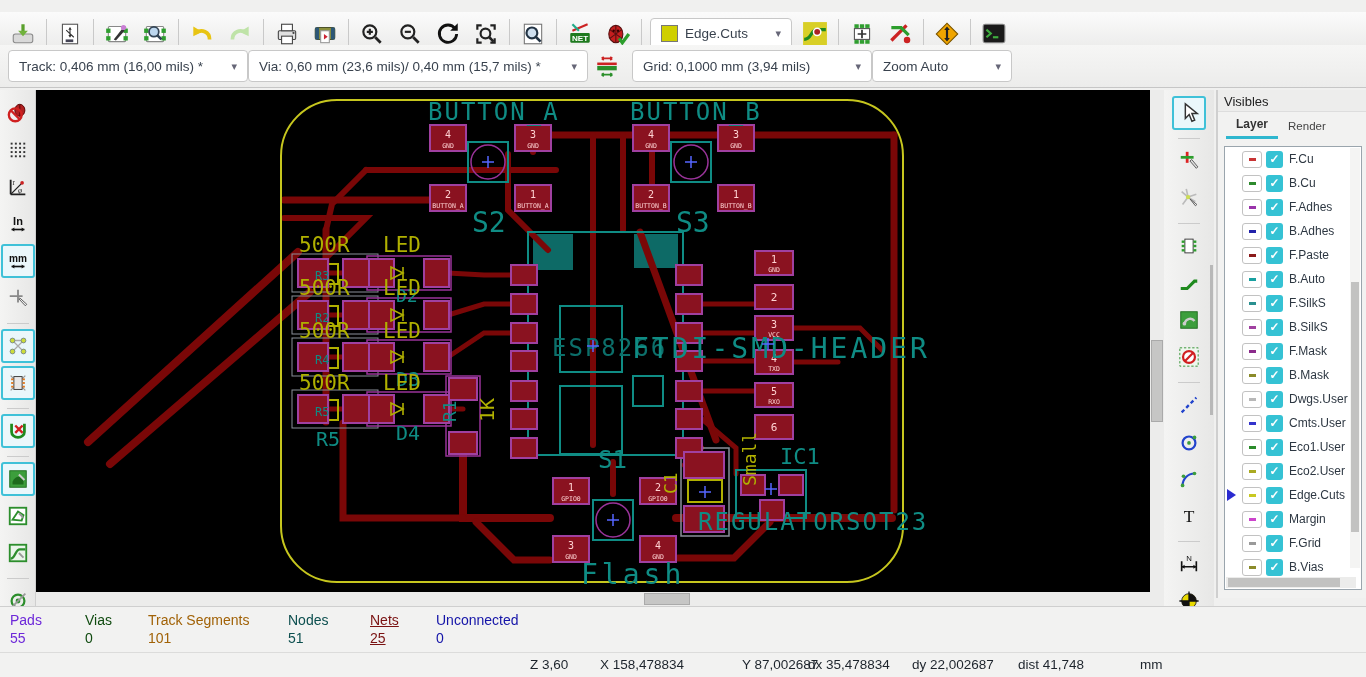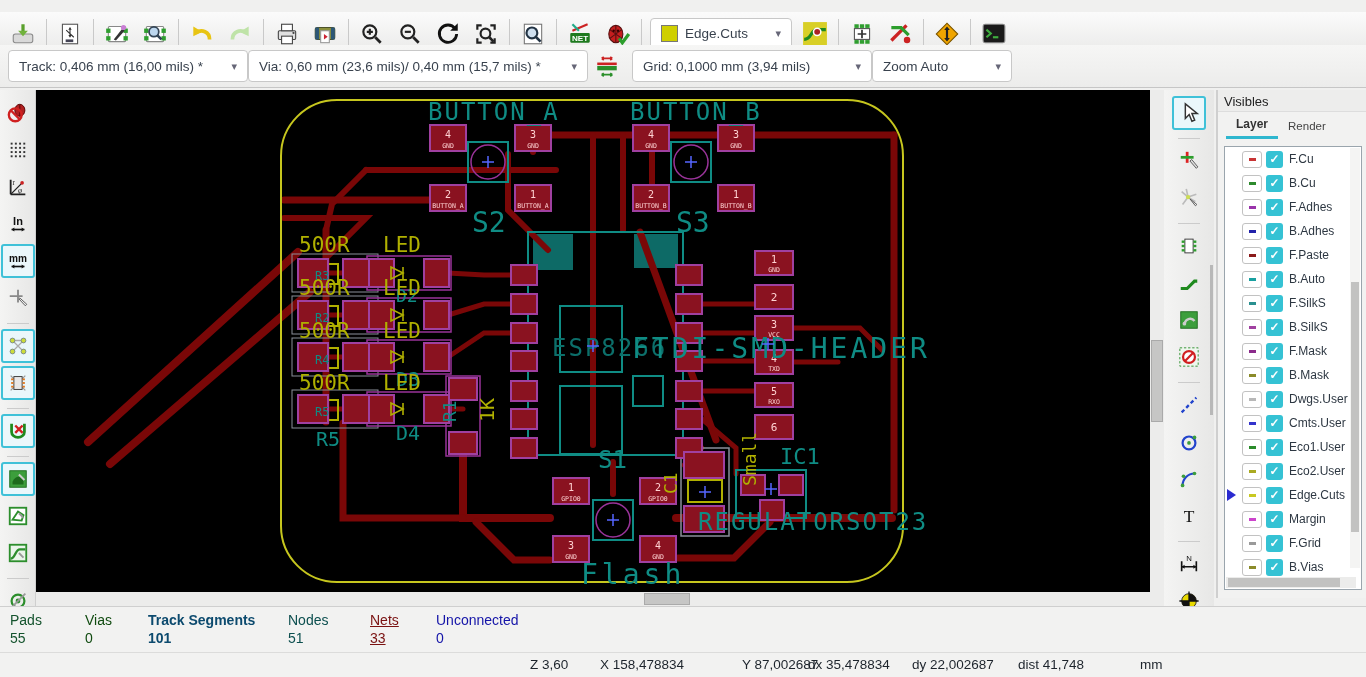--- a/index.html
+++ b/index.html
@@ -847,39 +847,39 @@
         <div id="lp-vscroll">
           <div class="thumb"></div>
         </div>
         <div id="lp-hscroll">
           <div class="thumb"></div>
         </div>
       </div>
   </div>
 
   <div id="status-bar">
-      <div class="stat" style="width: 75px; color: #14532d;">
+      <div class="stat" style="width: 75px; color: #6d28d9;">
         <span class="lab">Pads</span>
         <span class="val">55</span>
       </div>
       <div class="stat" style="width: 63px; color: rgb(16, 75, 16);">
         <span class="lab">Vias</span>
         <span class="val">0</span>
       </div>
-      <div class="stat" style="width: 140px; color: #0c4a6e; font-weight: bold;">
+      <div class="stat" style="width: 140px; color: #a16207;">
         <span class="lab">Track Segments</span>
         <span class="val">101</span>
       </div>
       <div class="stat" style="width: 82px; color: rgb(12, 79, 79);">
         <span class="lab">Nodes</span>
         <span class="val">51</span>
       </div>
       <div class="stat" style="width: 66px; color: rgb(122, 18, 18); text-decoration: underline;">
         <span class="lab">Nets</span>
-        <span class="val">33</span>
+        <span class="val">25</span>
       </div>
       <div class="stat" style="width: 120px; color: rgb(20, 20, 168);">
         <span class="lab">Unconnected</span>
         <span class="val">0</span>
       </div>
     </div>
 
   <div id="coord-bar">
     <span style="left:530px">Z 3,60</span>
     <span style="left:600px">X 158,478834</span>

